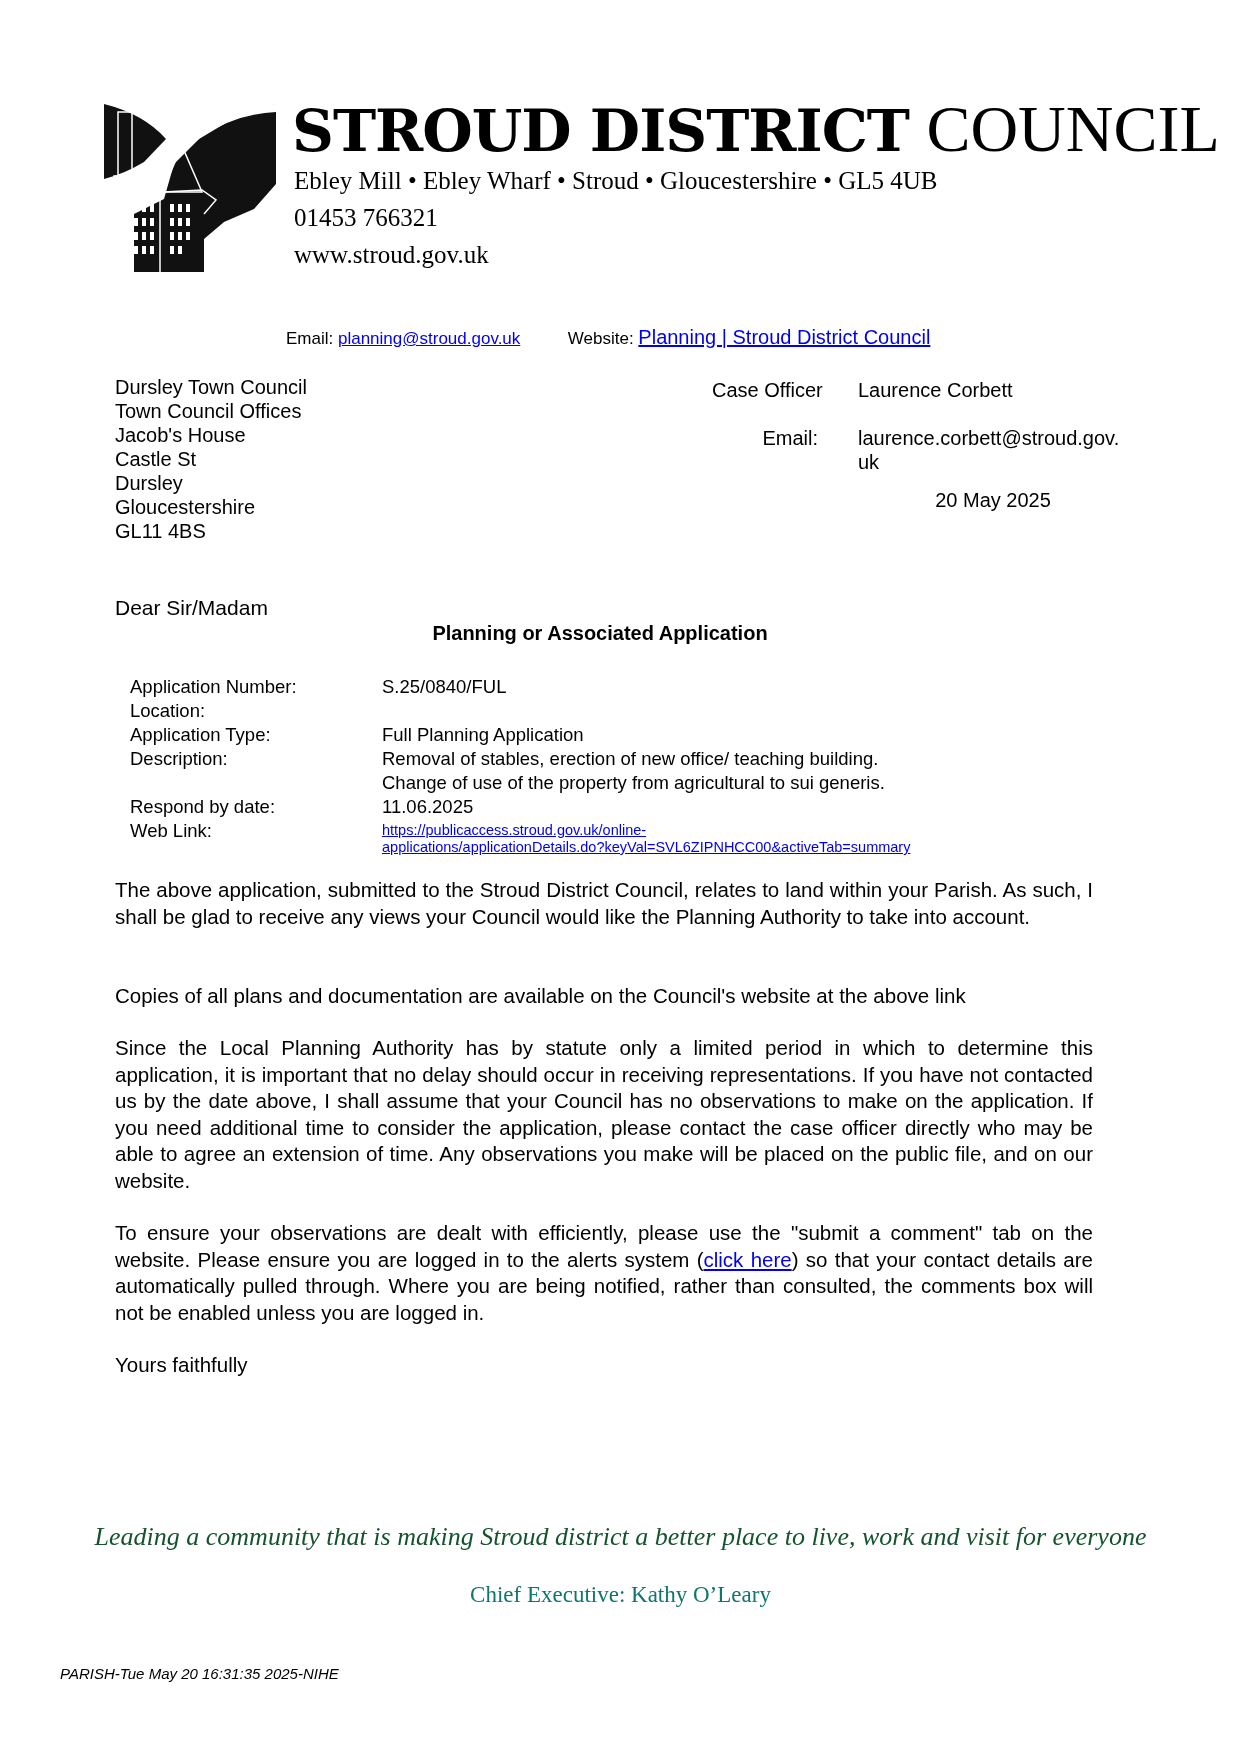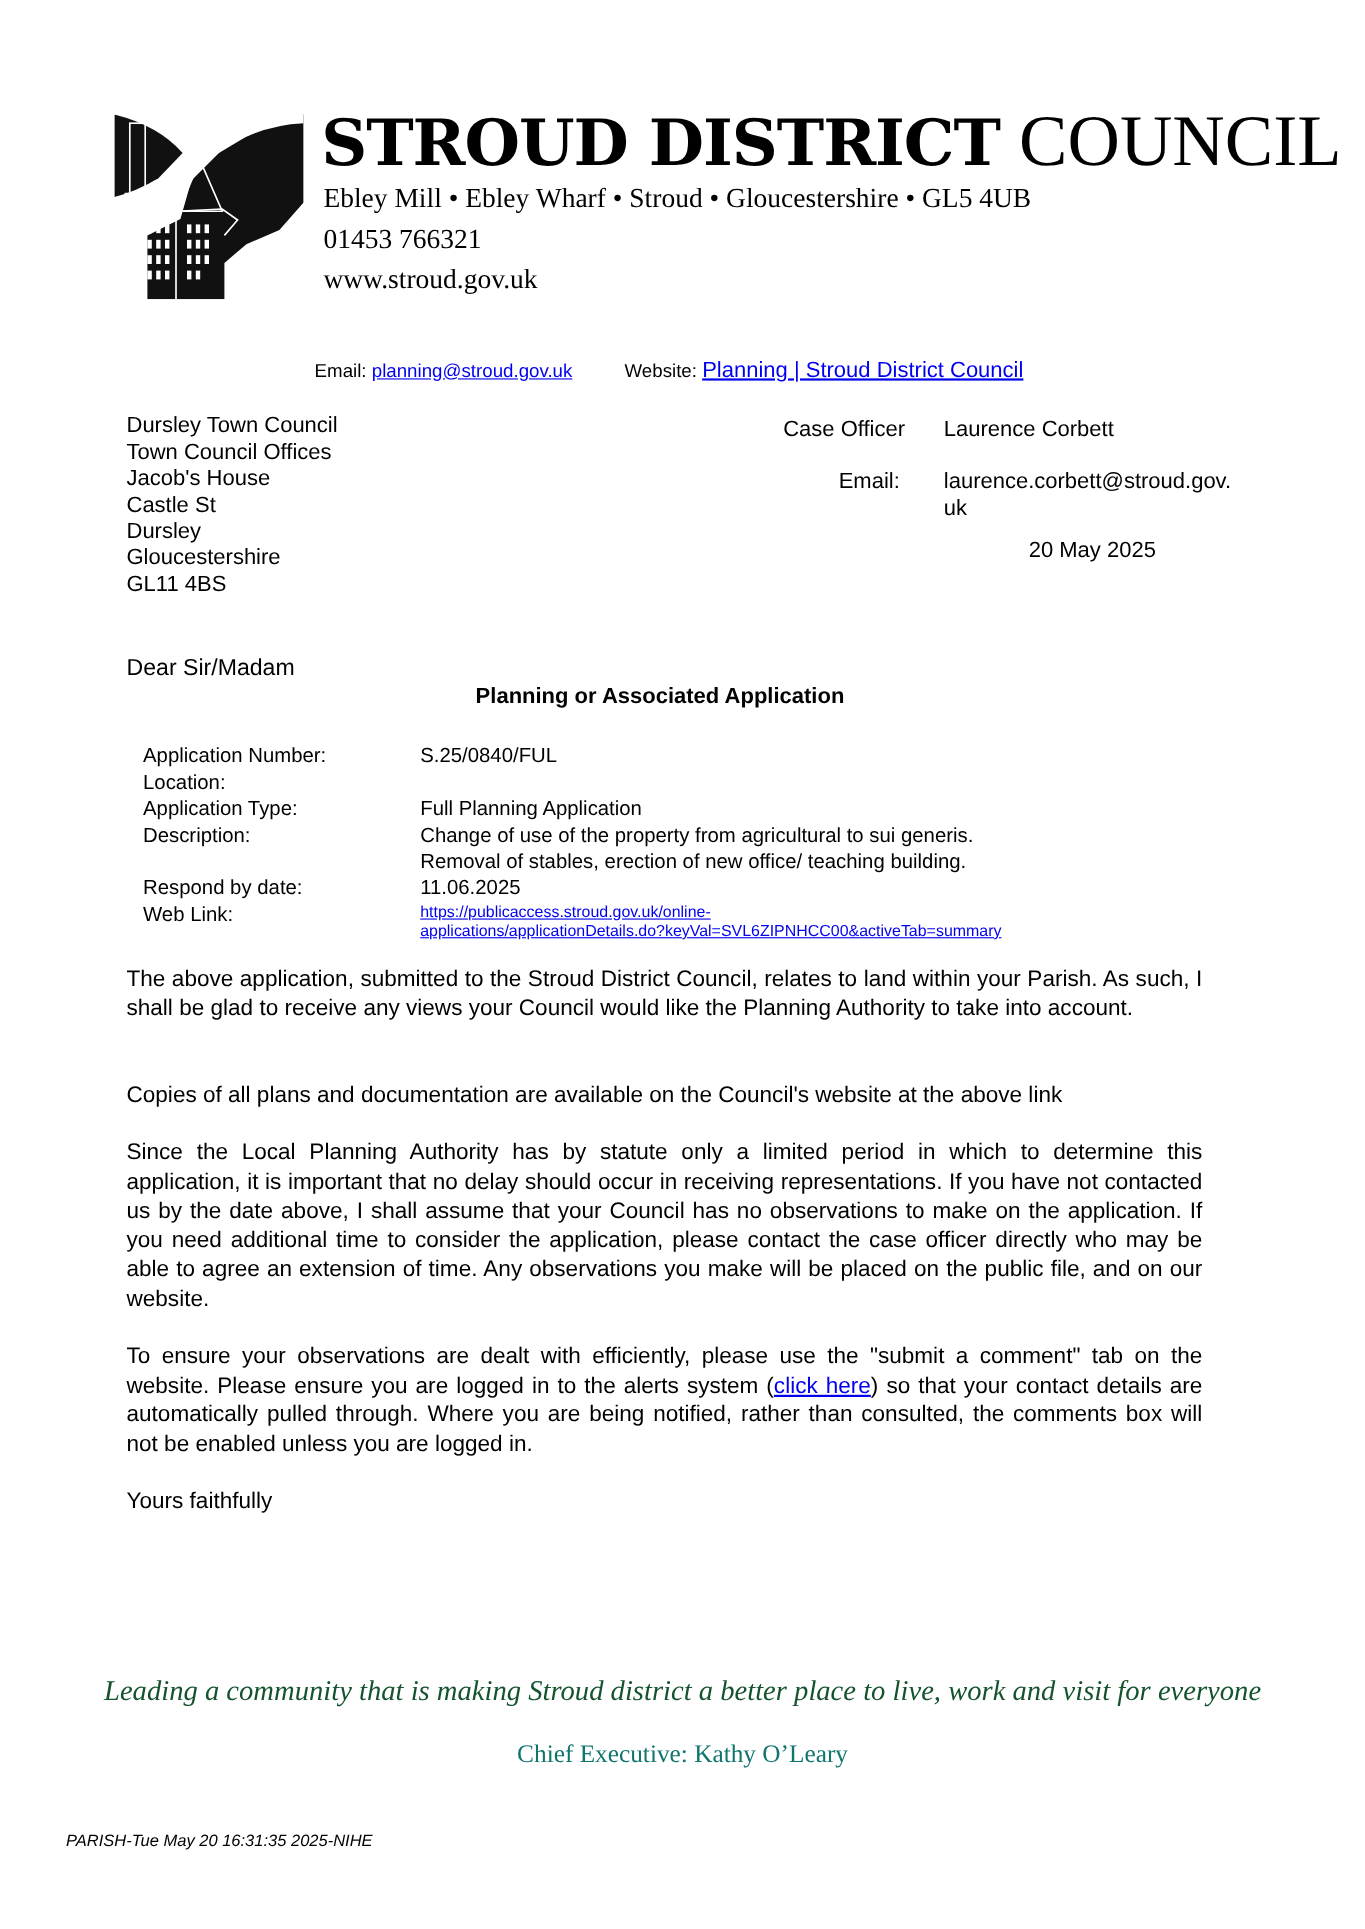--- a/index.html
+++ b/index.html
@@ -153,22 +153,22 @@
   <div class="app-row">
     <div class="app-label">Location:</div>
   </div>
   <div class="app-row">
     <div class="app-label">Application Type:</div>
     <div class="app-value">Full Planning Application</div>
   </div>
   <div class="app-row">
     <div class="app-label">Description:</div>
     <div class="app-value">
+      <div>Removal of stables, erection of new office/ teaching building.</div>
       <div>Change of use of the property from agricultural to sui generis.</div>
-      <div>Removal of stables, erection of new office/ teaching building.</div>
     </div>
   </div>
   <div class="app-row">
     <div class="app-label">Respond by date:</div>
     <div class="app-value">11.06.2025</div>
   </div>
   <div class="app-row">
     <div class="app-label">Web Link:</div>
     <div class="app-value weblink">
       <a class="link">https://publicaccess.stroud.gov.uk/online-</a><br>

